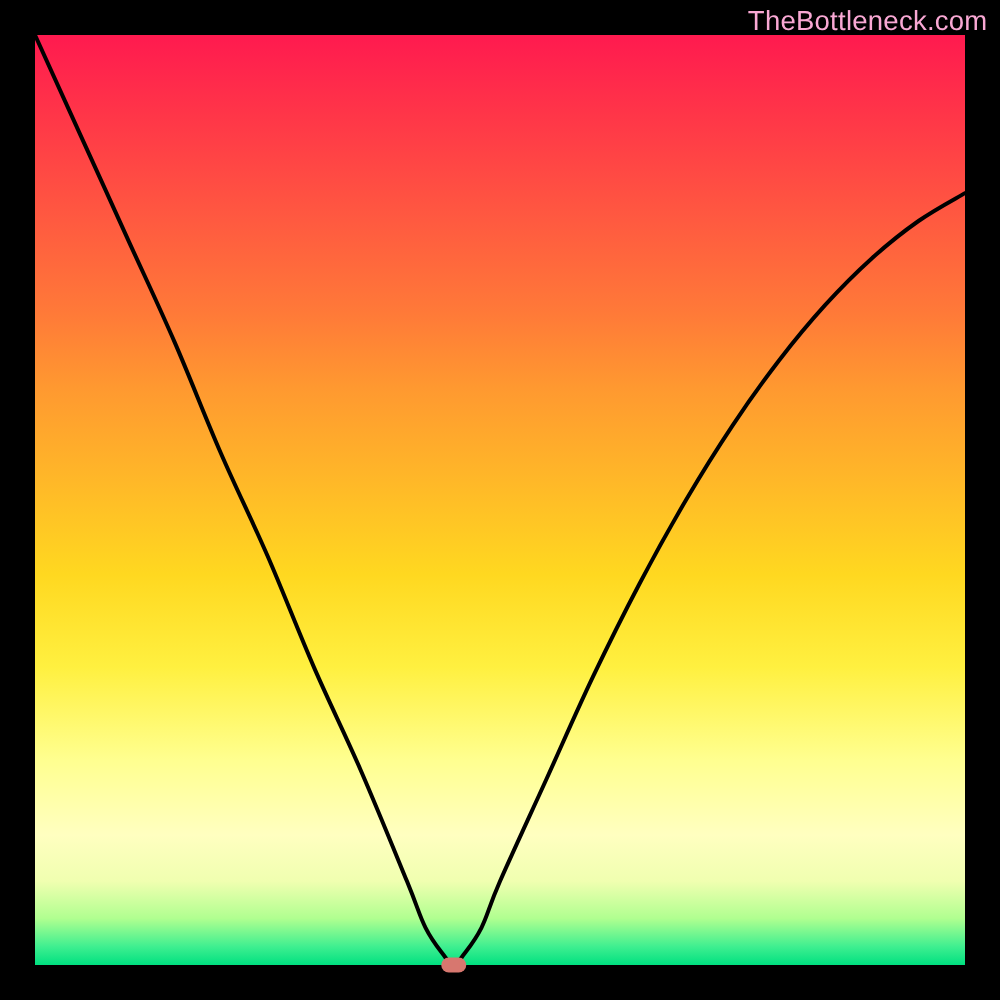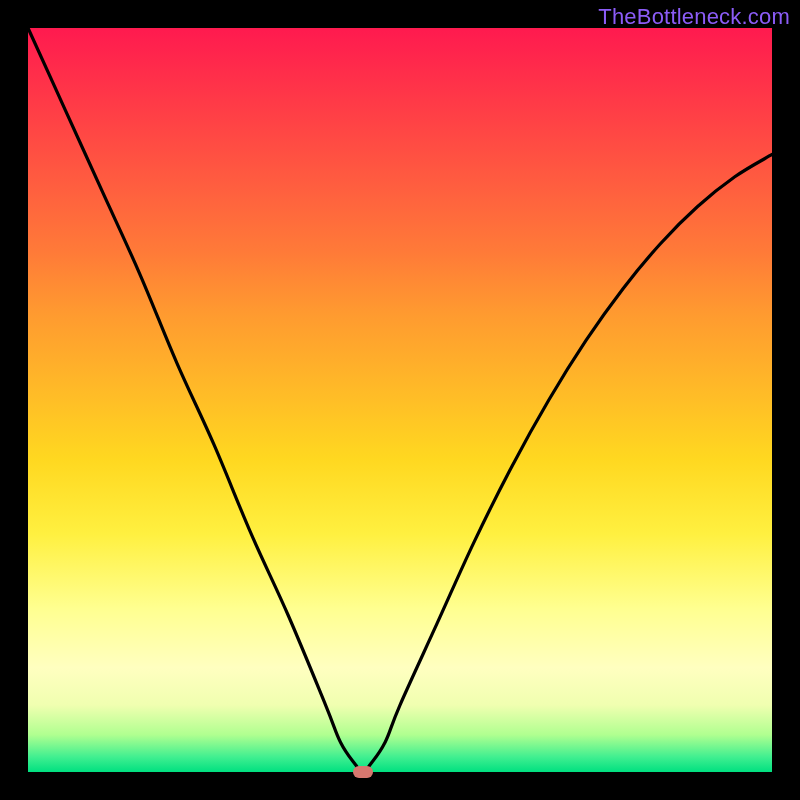--- a/index.html
+++ b/index.html
@@ -40,21 +40,21 @@
       #f0ffb0 91%,
       #b0ff90 95%,
       #40ef90 98%,
       #00e080 100%
     );
   }
   .watermark {
     position: absolute;
     top: 4px;
     right: 10px;
-    color: #8b5cf6;
+    color: #f9a8d4;
     font-size: 22px;
     letter-spacing: 0.2px;
     user-select: none;
   }
   svg.curve {
     position: absolute;
     left: 0;
     top: 0;
     width: 744px;
     height: 744px;

